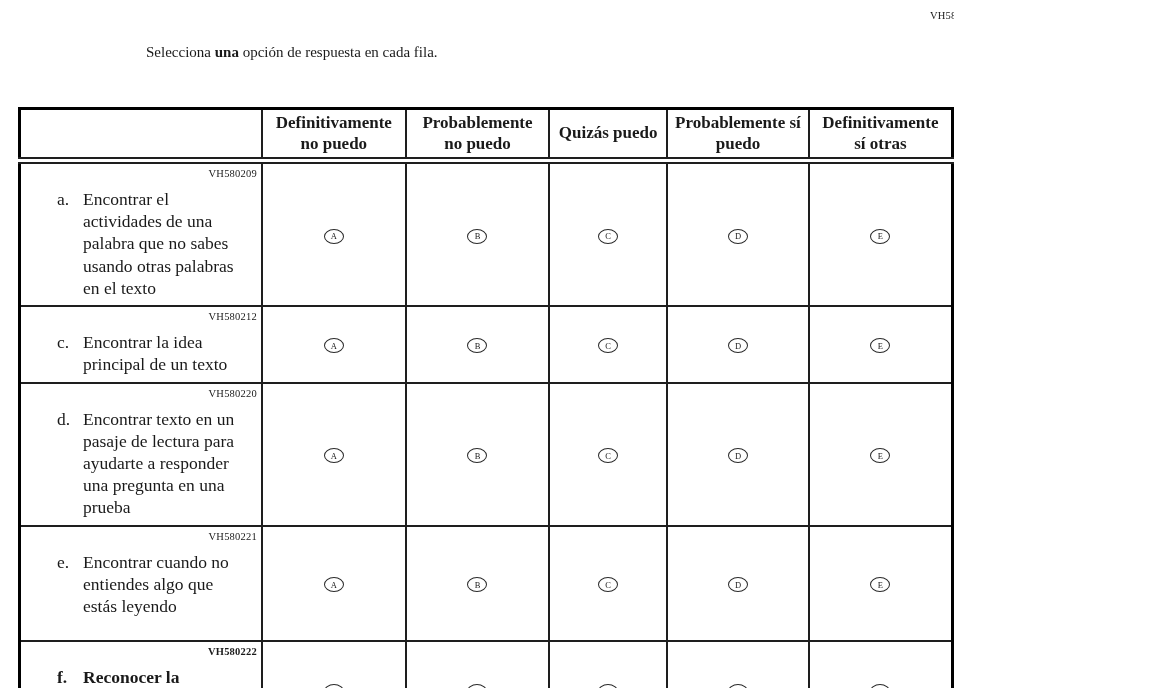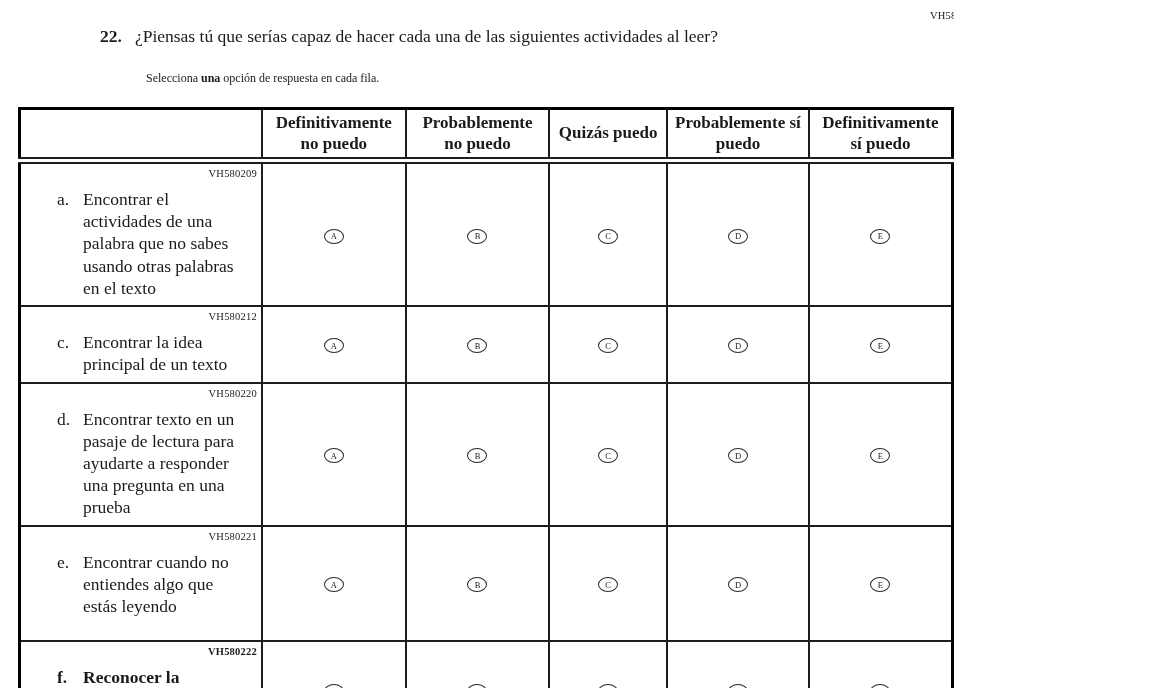--- a/index.html
+++ b/index.html
@@ -22,23 +22,23 @@
   }
   .question-block {
     position: absolute;
     top: 26px;
     left: 100px;
     width: 900px;
   }
   .question-line { font-size: 17.5px; line-height: 1.25; }
   .q-num { font-weight: bold; margin-right: 13px; }
   .instruction-line {
-    margin-top: 23px;
+    margin-top: 17px;
     margin-left: 46px;
-    font-size: 12px;
+    font-size: 15px;
     line-height: 1.25;
   }
   .instruction-line b { font-weight: bold; }
 
   table.response-table {
     position: absolute;
     top: 107px;
     left: 18px;
     border-collapse: collapse;
     table-layout: fixed;
@@ -112,23 +112,20 @@
   }
 </style>
 </head>
 <body>
 
 <div class="page">
 
   <div class="page-code">VH580208</div>
 
   <div class="question-block">
-    <div class="question-line">
-      <span class="q-num">22.</span><span class="q-text">¿Piensas tú que serías capaz de hacer cada una de las siguientes actividades al leer?</span>
-    </div>
     <div class="instruction-line">
       <span>Selecciona </span><b>una</b><span> opción de respuesta en cada fila.</span>
     </div>
   </div>
 
   <table class="response-table">
     <colgroup>
       <col class="col-activity">
       <col class="col-o1">
       <col class="col-o2">
@@ -136,21 +133,21 @@
       <col class="col-o4">
       <col class="col-o5">
     </colgroup>
     <thead>
       <tr>
         <th></th>
         <th>Definitivamente no puedo</th>
         <th>Probablemente no puedo</th>
         <th>Quizás puedo</th>
         <th>Probablemente sí puedo</th>
-        <th>Definitivamente sí puedo</th>
+        <th>Definitivamente sí otras</th>
       </tr>
     </thead>
     <tbody id="table-body">
         <tr>
           <td class="activity-cell">
             <div class="row-code">VH580209</div>
             <div class="activity-text">
               <span class="row-letter">a.</span>
               <span class="row-text">Encontrar el actividades de una palabra que no sabes usando otras palabras en el texto</span>
             </div>

